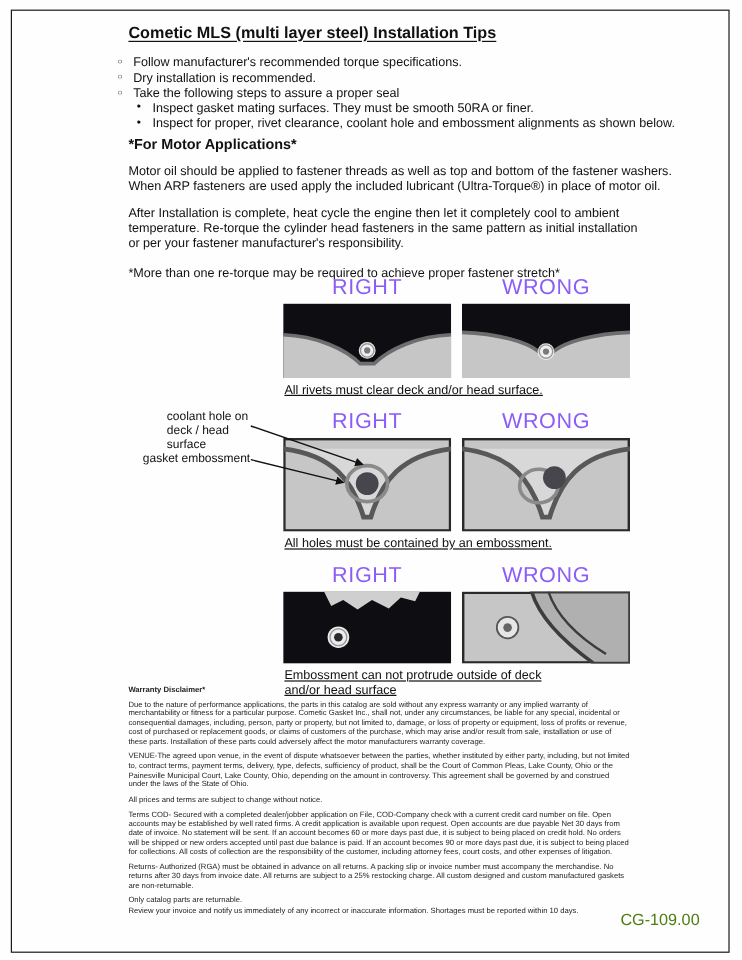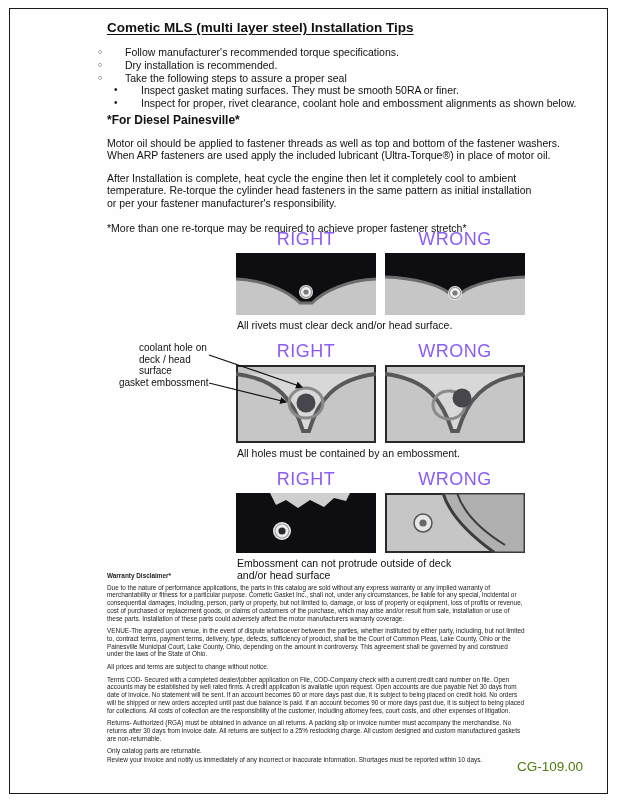--- a/index.html
+++ b/index.html
@@ -3,35 +3,35 @@
 <meta charset="utf-8">
 <style>
   html,body{margin:0;padding:0;background:#ffffff;}
   .page{position:relative;width:618px;height:800px;background:#fefefe;overflow:hidden;
         font-family:"Liberation Sans",sans-serif;color:#111;}
   .frame{position:absolute;left:9px;top:8px;width:599px;height:786px;
          border:1.5px solid #1a1a1a;box-sizing:border-box;}
   .title{position:absolute;left:107px;top:20px;font-size:13.5px;font-weight:700;
          text-decoration:underline;text-underline-offset:2px;margin:0;}
   .tips{position:absolute;left:98px;top:46px;font-size:10.5px;line-height:12.8px;}
-  .tip{display:flex;gap:20px;align-items:flex-start;}
+  .tip{display:flex;gap:6px;align-items:flex-start;}
   .bm{font-size:7px;line-height:12.8px;width:7px;flex:0 0 auto;}
   .tip.sub{padding-left:16px;}
   .tip.sub .bm{font-size:10px;}
   .diesel{position:absolute;left:107px;top:114px;font-size:10.5px;line-height:12.6px;}
   .diesel h2{font-size:12px;font-weight:700;margin:0 0 10px 0;}
   .diesel .para{margin:0 0 10px 0;}
   .diesel .para div{white-space:nowrap;}
   .diesel .note{margin-top:12px;}
   .diagrams{position:absolute;left:236px;top:229px;width:289px;}
   .dheads{display:flex;gap:9px;margin-bottom:3px;}
   .dheads span{width:140px;text-align:center;font-size:18px;letter-spacing:0.5px;color:#8b5cf6;}
   .dpanels{display:flex;gap:9px;}
   .panel{display:block;}
-  .dcap{font-size:10.5px;margin:4px 0 10px 1px;}
+  .dcap{font-size:10.5px;margin:4px 0 10px 1px;text-decoration:underline;}
   .dcap div{white-space:nowrap;}
   .lbl-coolant{position:absolute;left:139px;top:342px;width:84px;font-size:10px;line-height:11.5px;}
   .lbl-emboss{position:absolute;left:119px;top:377px;font-size:10px;white-space:nowrap;}
   .arrows{position:absolute;left:206px;top:347px;}
   .legal{position:absolute;left:107px;top:572px;width:418px;font-size:6.4px;line-height:7.7px;color:#222;}
   .legal h3{font-size:6.4px;font-weight:700;margin:0 0 4px 0;}
   .legal p{margin:0 0 5px 0;}
   .legal p.tight{margin:0 0 1px 0;}
   .code{position:absolute;left:517px;top:759px;font-size:13.5px;color:#4d7c0f;}
 </style>
@@ -60,21 +60,21 @@
       <span class="bm">•</span>
       <span>Inspect gasket mating surfaces.  They must be smooth 50RA or finer.</span>
     </div>
     <div class="tip sub">
       <span class="bm">•</span>
       <span>Inspect for proper, rivet clearance, coolant hole and embossment alignments as shown below.</span>
     </div>
   </div>
 
   <div class="diesel">
-    <h2>*For Diesel Painesville*</h2>
+    <h2>*For Motor Applications*</h2>
     <div class="para">
       <div>Motor oil should be applied to fastener threads as well as top and bottom of the fastener washers.</div>
       <div>When ARP fasteners are used apply the included lubricant (Ultra-Torque®) in place of motor oil.</div>
     </div>
     <div class="para">
       <div>After Installation is complete, heat cycle the engine then let it completely cool to ambient</div>
       <div>temperature. Re-torque the cylinder head fasteners in the same pattern as initial installation</div>
       <div>or per your fastener manufacturer's responsibility.</div>
     </div>
     <div class="note">*More than one re-torque may be required to achieve proper fastener stretch*</div>

